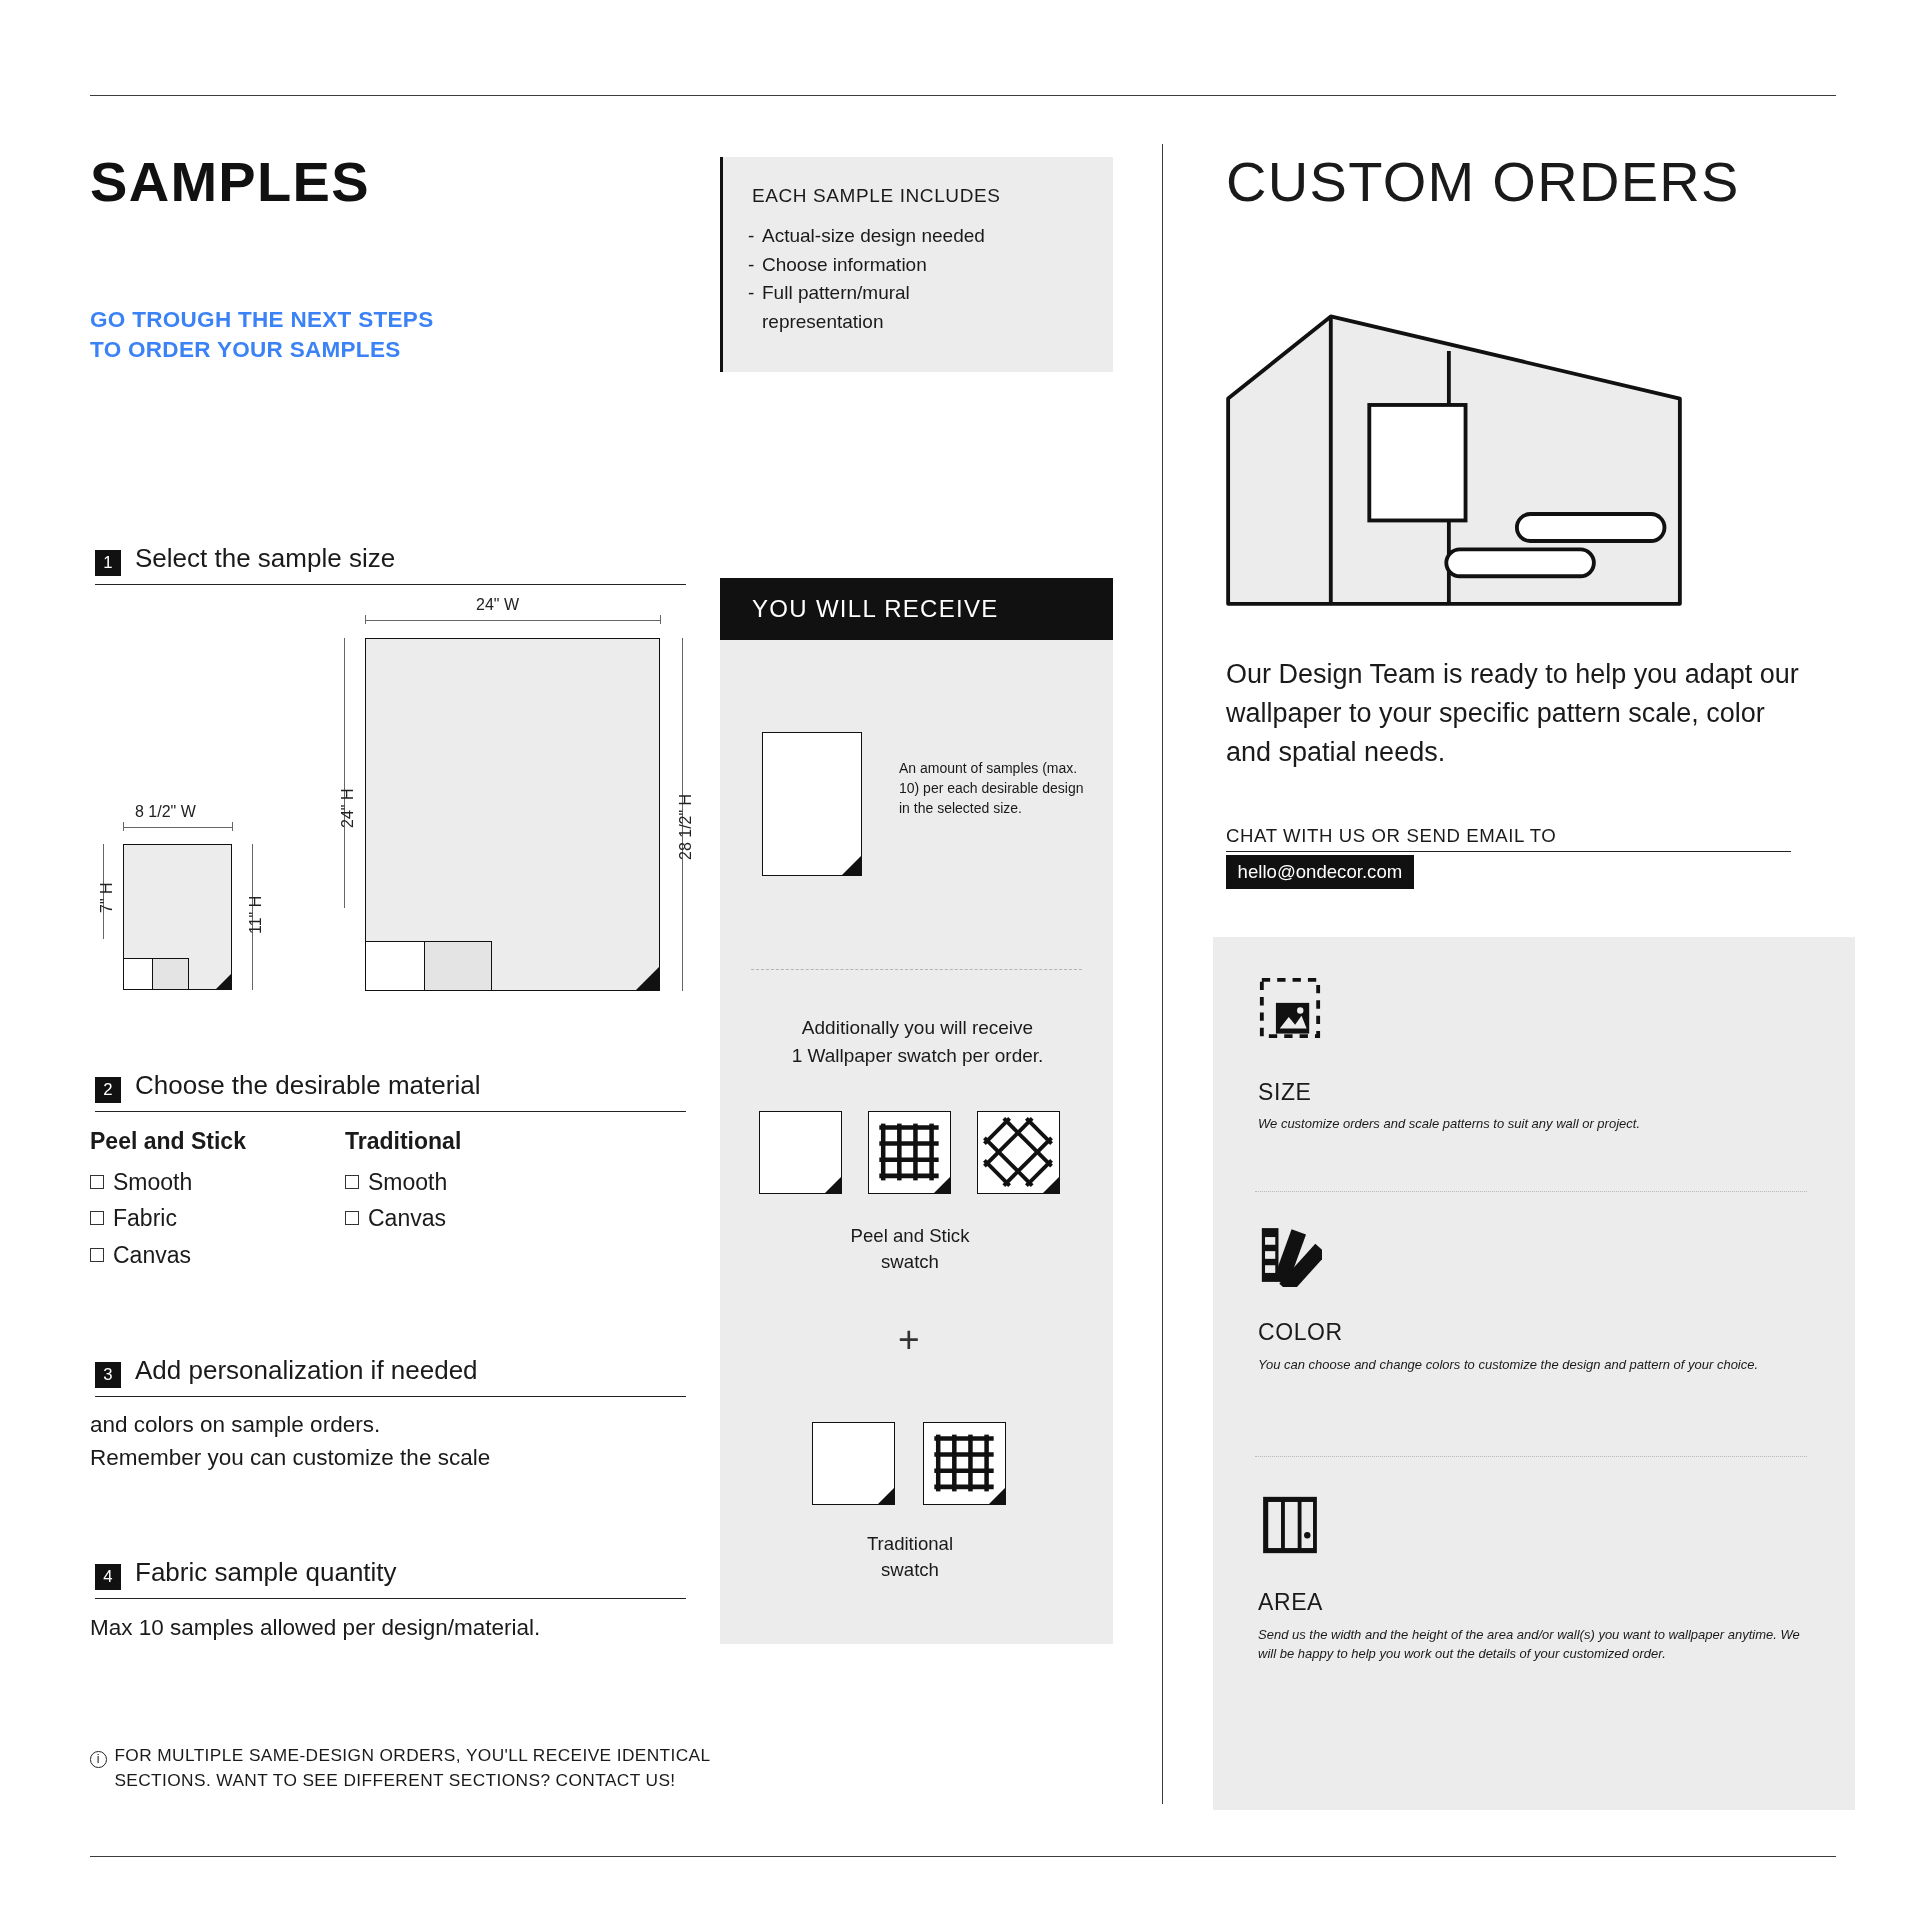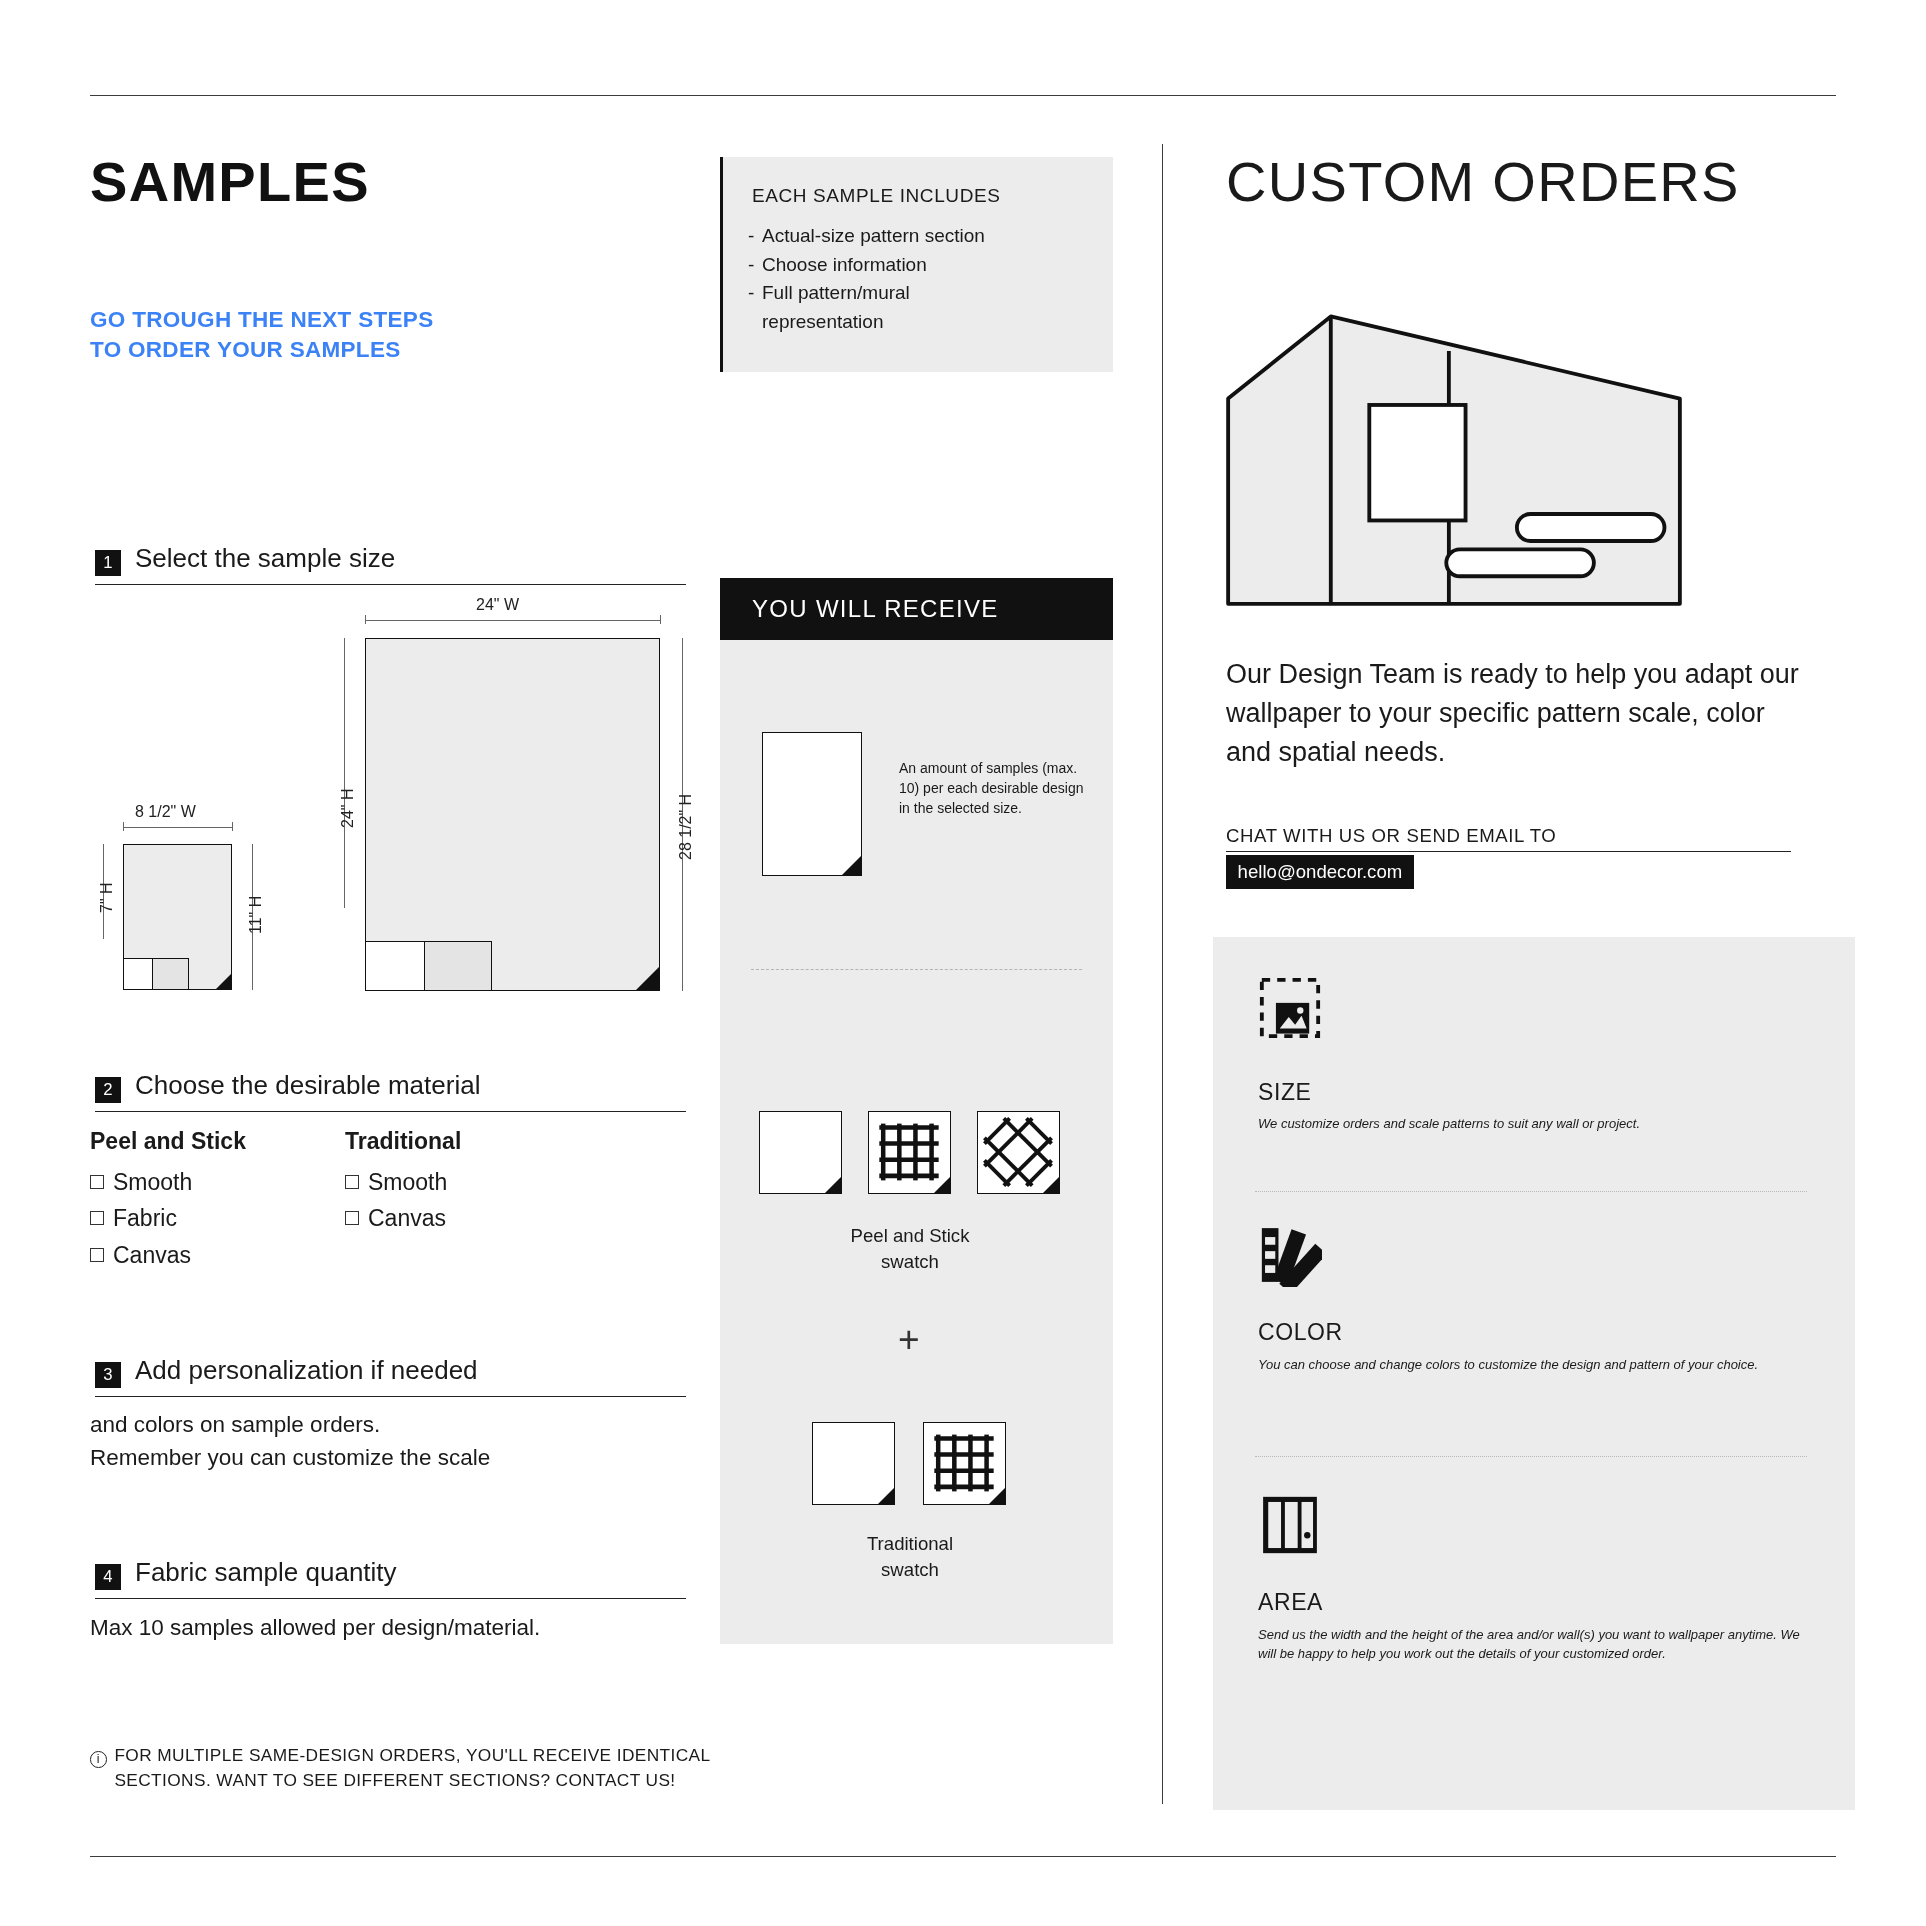--- a/index.html
+++ b/index.html
@@ -147,21 +147,21 @@
     <div>TO ORDER YOUR SAMPLES</div>
   </div>
 
   <div class="includes-box">
     <div class="bar"></div>
   </div>
   <div class="includes-title">EACH SAMPLE INCLUDES</div>
   <div class="includes-list">
     <div class="li">
         <span class="dash">-</span>
-        <span>Actual-size pattern section</span>
+        <span>Actual-size design needed</span>
       </div>
     <div class="li">
         <span class="dash">-</span>
         <span>Choose information</span>
       </div>
     <div class="li">
         <span class="dash">-</span>
         <span>Full pattern/mural</span>
       </div>
     <div class="li">
@@ -252,20 +252,24 @@
     <span>YOU WILL RECEIVE</span>
   </div>
 
   <div class="ywr-sheet">
     <div class="corner"></div>
   </div>
   <div class="ywr-text">An amount of samples (max. 10) per each desirable design in the selected size.</div>
 
   <div class="dashed-div"></div>
 
+  <div class="ywr-addl">
+    <div>Additionally you will receive</div>
+    <div>1 Wallpaper swatch per order.</div>
+  </div>
 
   <div class="sw" style="left:759px; top:1111px; width:83px; height:83px;">
     <div class="corner"></div>
   </div>
   <div class="sw" style="left:868px; top:1111px; width:83px; height:83px;">
     <svg width="80" height="80" viewBox="0 0 124 124" style="position:absolute;left:0;top:0;">
       <g stroke="#111" stroke-width="7">
         <line x1="22" y1="18" x2="22" y2="106"></line>
           <line x1="47" y1="18" x2="47" y2="106"></line>
         <line x1="72" y1="18" x2="72" y2="106"></line>

